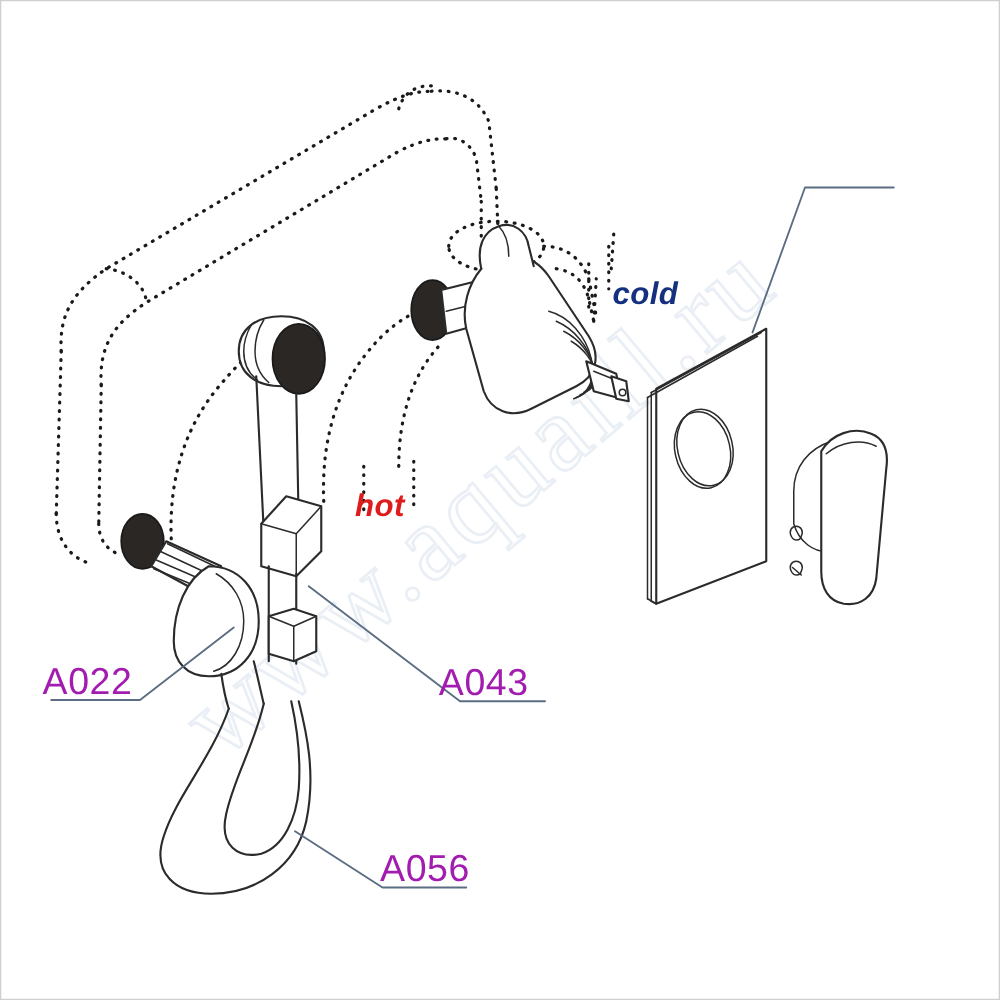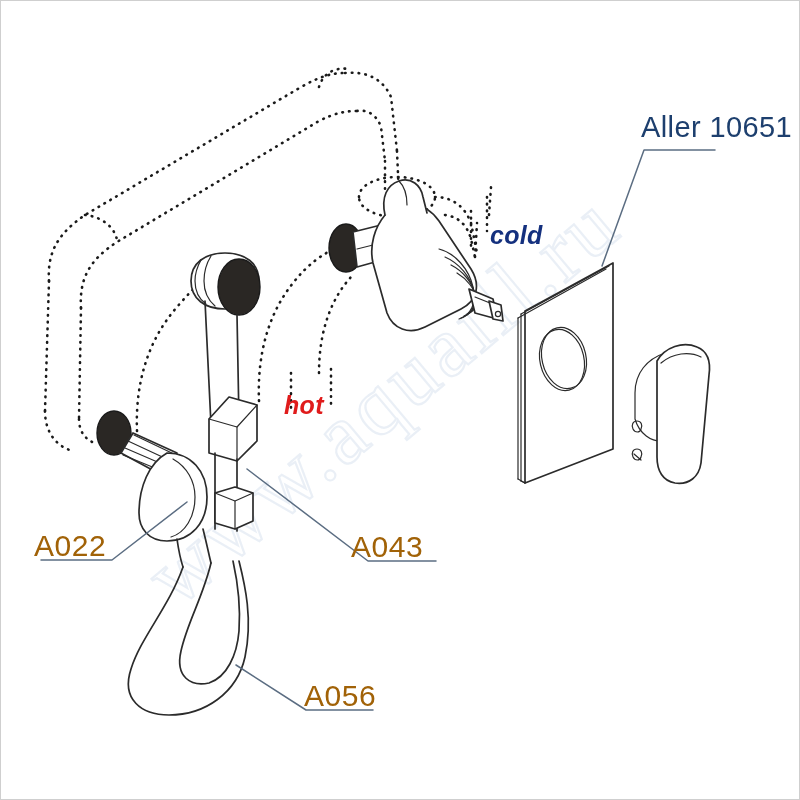--- a/index.html
+++ b/index.html
@@ -20,21 +20,21 @@
     width:800px;height:800px;
     display:block;
   }
   .lbl{
     position:absolute;
     white-space:nowrap;
     line-height:1;
     -webkit-font-smoothing:antialiased;
   }
   .part-lbl{
-    color:#a16207;
+    color:#a21caf;
     font-size:30px;
     font-weight:400;
     letter-spacing:0.5px;
   }
   .title-lbl{
     color:#1d3f6e;
     font-size:29px;
     font-weight:400;
     letter-spacing:0.4px;
   }
@@ -231,21 +231,20 @@
     </g>
 
     <g>
       <path class="dot" d="M 290 372 L 290 412"></path>
       <path class="dot" d="M 330 368 L 330 408"></path>
       <path class="dot" d="M 470 210 L 470 246"></path>
       <path class="dot" d="M 486 196 L 486 230"></path>
     </g>
   </svg>
 
-  <div class="lbl title-lbl" style="left:640px;top:112px;">Aller 10651</div>
 
   <div class="lbl temp-lbl temp-cold" style="left:489px;top:222px;">cold</div>
 
   <div class="lbl temp-lbl temp-hot" style="left:283px;top:392px;text-align:right;">hot</div>
 
   <div class="lbl part-lbl" style="left:33px;top:530px;">A022</div>
 
   <div class="lbl part-lbl" style="left:350px;top:531px;">A043</div>
 
   <div class="lbl part-lbl" style="left:303px;top:680px;text-align:center;">A056</div>

